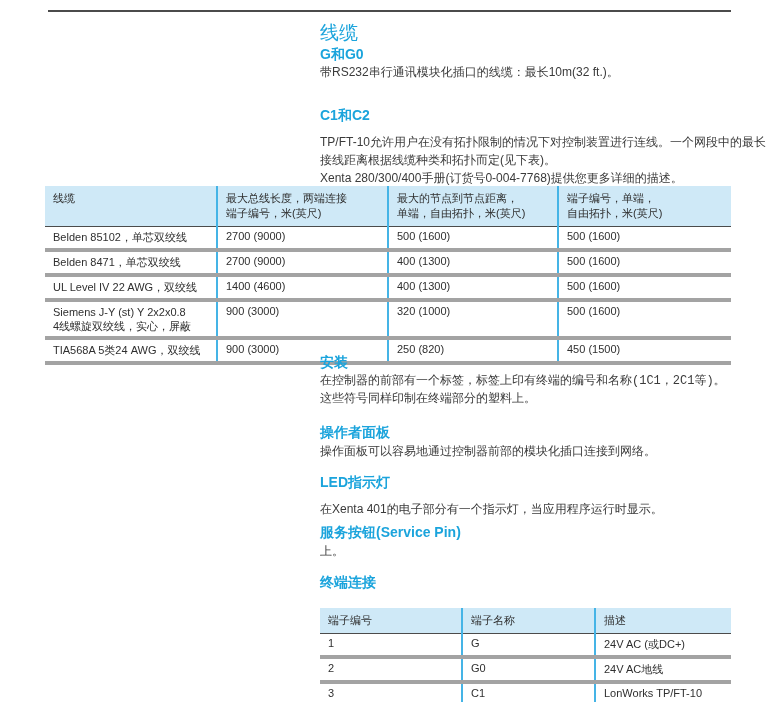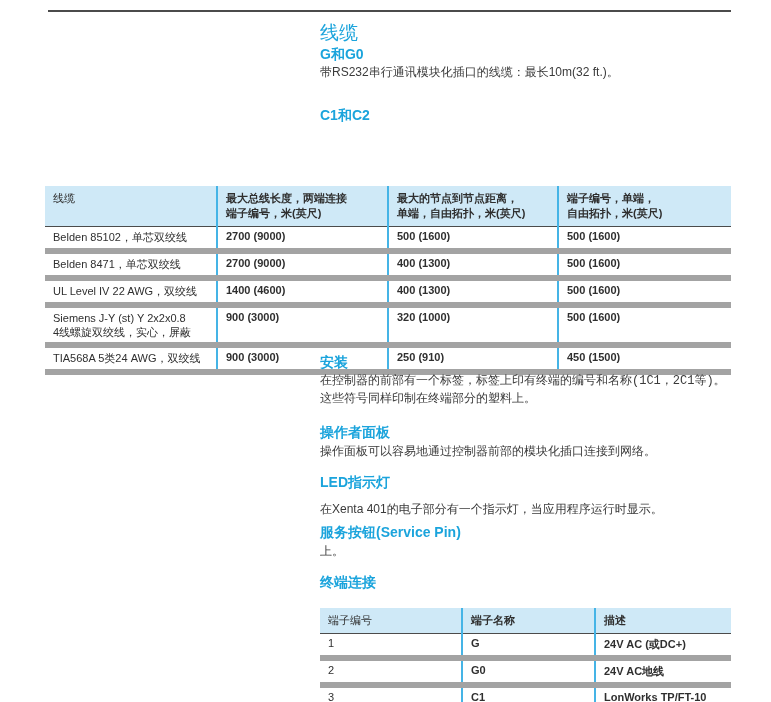--- a/index.html
+++ b/index.html
@@ -13,22 +13,22 @@
   .abs { position:absolute; left:320px; }
   .h1 { font-size:19px; line-height:22px; color:#1ba4dc; }
   .h2 { font-size:14px; line-height:16px; color:#1ba4dc;font-weight:bold; }
   .body-text { font-size:12px; line-height:18px; color:#3a3a3a; width:416px; }
   .body-text div { white-space:nowrap; }
   sup { font-size:8px; vertical-align:super; line-height:0; }
 
   table { border-collapse:collapse; table-layout:fixed; font-size:11px; color:#2f2f2f; }
   th, td { text-align:left; vertical-align:top; font-weight:normal; padding:3px 8px 3px 8px; }
   thead th { background:#cfe9f7; border-bottom:1px solid #4b4b4b; padding-top:5px; padding-bottom:5px; }
-  tbody td { border-bottom:6px solid #a3a3a3;margin-left:36px; }
-  .cd { border-left:2px solid #45b4e6;font-weight:bold; }
+  tbody td { border-bottom:4px solid #a3a3a3;margin-left:36px; }
+  .cd { border-left:2px solid #45b4e6; }
   .thl { display:block; line-height:15px; }
   .cell-line { display:block; line-height:14px; }
 
   .cable-table-wrap { position:absolute; left:45px; top:186px; width:686px; }
   .cable-table-wrap table { width:686px; }
   .terminal-table-wrap { position:absolute; left:320px; top:608px; width:411px; }
   .terminal-table-wrap table { width:411px; }
 </style>
 </head>
 <body>
@@ -38,20 +38,25 @@
   <div class="top-rule"></div>
 
   <div class="abs h1" style="top:22px;">线缆</div>
 
   <div class="abs h2" style="top:46px;">G和G0</div>
   <div class="abs body-text" style="top:63px;">
     <div>带RS232串行通讯模块化插口的线缆：最长10m(32 ft.)。</div>
   </div>
 
   <div class="abs h2" style="top:107px;">C1和C2</div>
+  <div class="abs body-text" style="top:133px;">
+    <div>TP/FT-10允许用户在没有拓扑限制的情况下对控制装置进行连线。一个网段中的最长</div>
+    <div>接线距离根据线缆种类和拓扑而定(见下表)。</div>
+    <div>Xenta 280/300/400手册(订货号0-004-7768)提供您更多详细的描述。</div>
+  </div>
 
   <div class="cable-table-wrap">
     <table>
       <colgroup>
           <col style="width:172px">
           <col style="width:171px">
           <col style="width:170px">
           <col style="width:173px">
         </colgroup>
       <thead>
@@ -97,21 +102,21 @@
               <span class="cell-line">Siemens J-Y (st) Y 2x2x0.8</span>
               <span class="cell-line">4线螺旋双绞线，实心，屏蔽</span>
             </td>
           <td class="cd">900 (3000)</td>
           <td class="cd">320 (1000)</td>
           <td class="cd">500 (1600)</td>
         </tr>
         <tr>
           <td>TIA568A 5类24 AWG，双绞线</td>
           <td class="cd">900 (3000)</td>
-          <td class="cd">250 (910)</td>
+          <td class="cd">250 (820)</td>
           <td class="cd">450 (1500)</td>
         </tr>
       </tbody>
     </table>
   </div>
 
   <div class="abs h2" style="top:354px;">安装</div>
   <div class="abs body-text" style="top:372px;font-family:Liberation Mono, monospace;">
     <div>在控制器的前部有一个标签，标签上印有终端的编号和名称(1C1，2C1等)。</div>
     <div>这些符号同样印制在终端部分的塑料上。</div>

